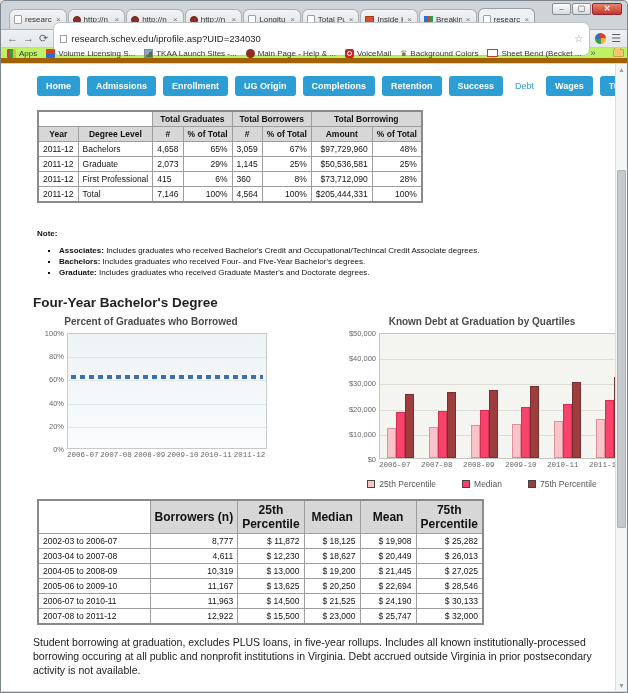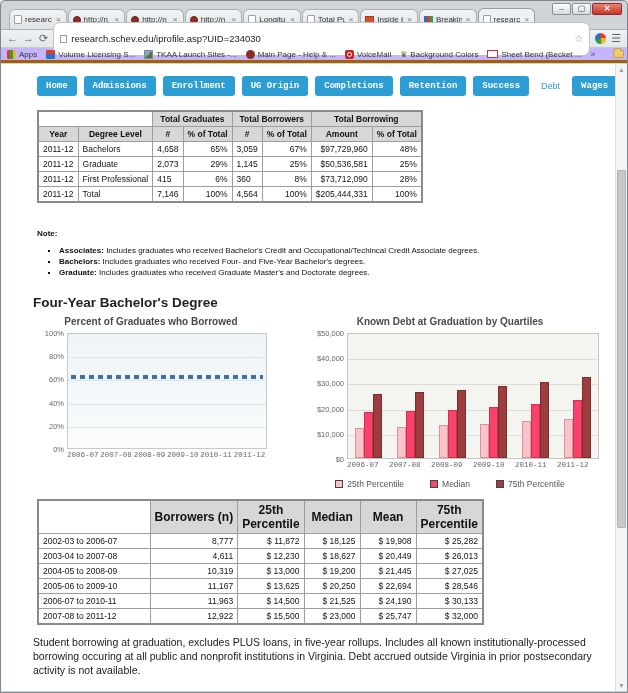--- a/index.html
+++ b/index.html
@@ -39,22 +39,22 @@
              border:1px solid #bcc2c6; border-radius:7px; padding:16px 6px; cursor:text; }
   .omni-page { width:7px; height:8px; background:#fff; border:1px solid #9aa0a5; }
   .omni-url { font-size:9.5px; color:#222; white-space:nowrap; overflow:hidden; flex:1; }
   .star { font-size:10px; color:#8a9096; }
   .colors-ball { width:11px; height:11px; border-radius:50%;
     background:conic-gradient(#d8402e 0 90deg,#f0b42c 90deg 180deg,#2e9e4f 180deg 270deg,#2a6fc9 270deg 360deg);
     cursor:pointer; }
   .menu-btn { font-size:11px; color:#5a6268; cursor:pointer; }
 
   
-  .bookmarks { display:flex; align-items:center; height:15px; background:#c4b5fd;
-               border-bottom:3px solid #a16207; padding:0 6px; gap:9px; overflow:hidden; }
+  .bookmarks { display:flex; align-items:center; height:15px; background:#bef264;
+               border-bottom:5px solid #a16207; padding:0 6px; gap:9px; overflow:hidden; }
   .bm { display:flex; align-items:center; gap:3px; cursor:pointer; white-space:nowrap; }
   .bm-label { font-size:8px; color:#333; }
   .bm-spacer { flex:1; }
   .bmi { width:9px; height:9px; flex:0 0 auto; }
   .bmi-apps { background:
      linear-gradient(90deg,#d8402e 0 3px,#2e9e4f 3px 6px,#f0b42c 6px 9px); border-radius:1px; }
   .bmi-win { background:linear-gradient(#d8402e 0 4px,#2a6fc9 4px 9px); border-radius:1px; }
   .bmi-tkaa { background:linear-gradient(135deg,#7fa8d9 0 50%,#4d7a3a 50% 100%); border:1px solid #888; }
   .bmi-reddot { border-radius:50%; background:#8c2e22; }
   .bmi-vm { background:#cc2222; border-radius:2px; position:relative; }
@@ -76,21 +76,21 @@
               border:1px solid #b0b3b5; border-radius:1px; cursor:pointer; }
   .sb-arrow { position:absolute; left:0; right:0; height:11px; color:#9aa0a4; font-size:7px;
               text-align:center; line-height:11px; cursor:pointer; }
   .sb-up { top:0; } .sb-down { bottom:0; }
 
   .page { position:absolute; inset:0 12px 0 0; overflow:hidden; padding:12px 18px 0 30px; }
 
   
   .navrow { display:flex; align-items:center; gap:7px; margin-left:6px; margin-bottom:14px; }
   .nav-btn { background:#2d9ed3; color:#fff; font-size:9px; font-weight:bold; padding:5px 9px;
-             border-radius:3px; cursor:pointer; white-space:nowrap;font-family:Liberation Mono, monospace; }
+             border-radius:3px; cursor:pointer; white-space:nowrap; }
   .nav-link { color:#2d9ed3; font-size:9px; padding:0 5px; cursor:pointer; }
 
   .page-title { font-size:12px; font-weight:bold; color:#111; margin:0 0 12px 6px; }
 
   
   table { border-collapse:collapse; font-size:8.5px; color:#111; margin-left:6px; }
   .t1 th, .t1 td, .t2 th, .t2 td { border:1px solid #9d9d9d; padding:2px 4px; height:13px; }
   .t1, .t2 { border:2px solid #8a8a8a; }
   th { background:#d7d7d7; font-weight:bold; text-align:center; }
   th.blank { background:#fff; border-top:1px solid #fff; border-left:1px solid #fff; }
@@ -104,21 +104,21 @@
   
   .note { margin:0 0 18px 6px; font-size:8px; color:#111; }
   .note-label { font-weight:bold; margin-bottom:8px; }
   .note ul { margin-left:22px; }
   .note li { margin-bottom:2px; list-style-type:square; }
   .note b { font-weight:bold; }
 
   .section-title { font-size:13.5px; font-weight:bold; color:#222; margin:0 0 6px 2px; }
 
   
-  .charts-row { display:flex; margin-left:4px; }
+  .charts-row { display:flex; margin-left:4px;gap:32px; }
   .chart { display:flex; flex-direction:column; }
   .chart-right { margin-left:34px; }
   .ctitle { font-size:10px; font-weight:bold; color:#4a4a4a; text-align:center; margin-bottom:6px; }
   .c-body { display:flex; }
   .yaxis { position:relative; }
   .ylab { position:absolute; right:3px; font-size:7.5px; color:#666; white-space:nowrap; }
   .plot { position:relative; border:1px solid #c5cacc; }
   .plot-line { background:linear-gradient(180deg,#eef3f6,#fafcfd); }
   .plot-bar { background:#f4f4f1; border-color:#c6c6c0; }
   .grid { position:absolute; left:0; right:0; height:1px; }

